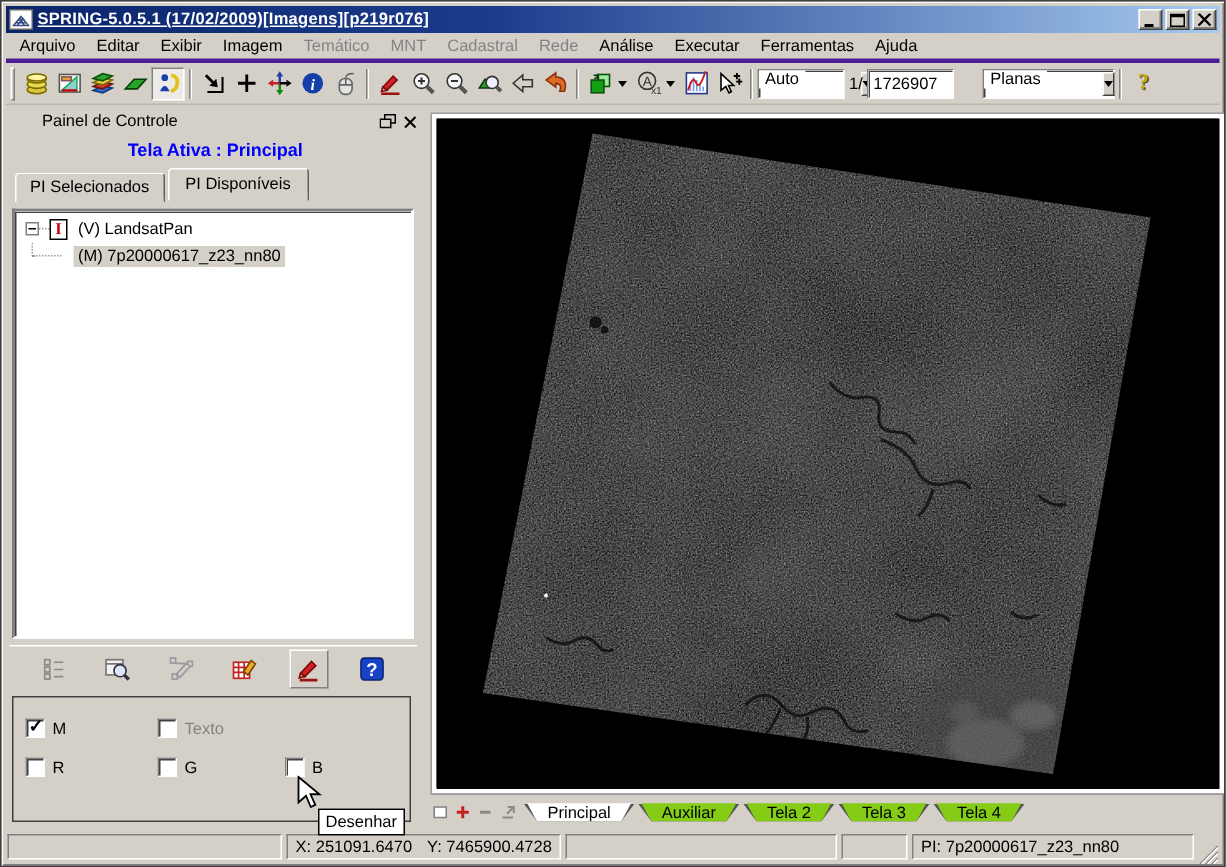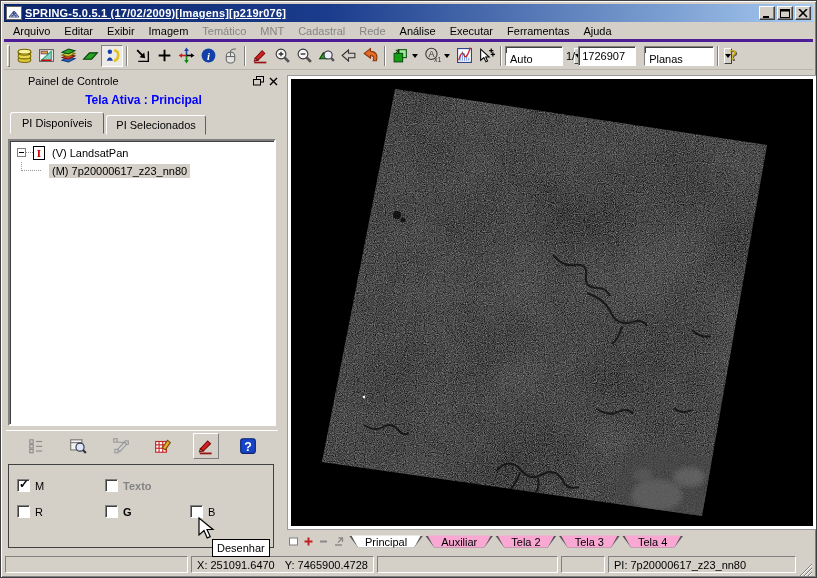--- a/index.html
+++ b/index.html
@@ -31,21 +31,21 @@
   .toolbar { height:28px; display:flex; align-items:center; padding:0 2px;
              border-bottom:1px solid #b8b5ad; }
   .thandle { width:3px; height:22px; border:1px solid; border-color:#fff #808080 #808080 #fff; margin:0 3px 0 1px; }
   .tsep { width:2px; height:20px; border-left:1px solid #808080; border-right:1px solid #fff; margin:0 3px; }
   .tbtn { width:22px; height:22px; display:flex; align-items:center; justify-content:center;
           background:transparent; border:1px solid transparent; }
   .tbtn svg { width:17px; height:17px; }
   .tbtn.pressed { background:#ecebe7; border-color:#808080 #fff #fff #808080; }
   .dropArrow { width:0; height:0; border-left:3.5px solid transparent; border-right:3.5px solid transparent;
                border-top:4px solid #000; margin:0 3px 0 1px; }
-  .combo { display:flex; align-items:flex-end; height:20px; background:#fff;
+  .combo { display:flex; align-items:flex-start; height:20px; background:#fff;
            border:1px solid; border-color:#808080 #fff #fff #808080;
            box-shadow:inset 1px 1px 0 #404040;gap:36px; }
   .combo .val { padding:0 4px; flex:1; background:#fff; }
   .combo .cbtn { width:16px; height:16px; margin:1px; background:#d4d0c8; border:1px solid;
            border-color:#fff #404040 #404040 #fff; display:flex; align-items:center; justify-content:center; }
   .edit { height:20px; width:58px; border:1px solid; border-color:#808080 #fff #fff #808080;
           box-shadow:inset 1px 1px 0 #404040; background:#fff; font:11px "Liberation Sans",sans-serif; padding:0 3px; }
   .lbl11 { font-size:11px; margin:0 3px; }
   .helpbtn { width:22px; height:22px; display:flex; align-items:center; justify-content:center;
              color:#caa802; font-size:15px; font-weight:bold; font-family:"Liberation Serif",serif;
@@ -86,38 +86,38 @@
               border-top:1px solid #fff; display:flex; align-items:center; justify-content:space-evenly; }
   .pbtn { width:26px; height:26px; display:flex; align-items:center; justify-content:center;
           border:1px solid transparent; }
   .pbtn svg { width:18px; height:18px; }
   .pbtn.raised { border-color:#fff #808080 #808080 #fff; }
 
   .groupbox { position:absolute; left:4px; top:392px; width:266px; height:84px; border:1px solid #404040; }
   .cbrow { display:flex; margin:14px 0 0 8px; }
   .cbrow.second { margin-top:13px; }
   .cbitem { display:flex; align-items:center; }
-  .c1 { width:88px; } .c2 { width:85px;font-weight:bold; } .c3 { width:80px; }
+  .c1 { width:88px; } .c2 { width:85px; } .c3 { width:80px; }
   .cbox { width:13px; height:13px; background:#fff; border:1px solid; border-color:#808080 #fff #fff #808080;
           box-shadow:inset 1px 1px 0 #404040; margin-right:5px; position:relative; }
   .cbox.checked::after { content:"✓"; position:absolute; left:1px; top:-3px; font-size:12px; font-weight:bold; color:#000; }
   .cblabel.disabled { color:#848484; }
 
   
   .rightpane { position:absolute; left:281px; top:0; width:533px; height:483px; }
   .canvasframe { position:absolute; left:3px; top:6px; width:528px; height:453px;
                  background:#000; border:3px solid #fff; outline:1px solid #9a9a9a; }
   .canvasframe svg { display:block; }
 
   
   .tabrow { position:absolute; left:2px; top:461px; width:531px; height:21px; display:flex; align-items:center; }
   .minibtn { width:13px; height:13px; display:flex; align-items:center; justify-content:center; margin-right:2px; }
   .strap { clip-path:polygon(0 0,100% 0,calc(100% - 9px) 100%,9px 100%); background:#555; margin-left:2px; }
   .strap-in { clip-path:polygon(1.4px 0,calc(100% - 1.4px) 0,calc(100% - 10px) calc(100% - 1px),10px calc(100% - 1px));
-              background:#f9a8d4; padding:2px 16px 3px; text-align:center; white-space:nowrap; }
+              background:#84cc16; padding:2px 16px 3px; text-align:center; white-space:nowrap; }
   .strap.on .strap-in { background:#fff; }
 
   
   .statusbar { height:23px; display:flex; align-items:center; padding:0 1px; }
   .scell { height:17px; border:1px solid; border-color:#808080 #fff #fff #808080;
            margin-right:3px; padding:1px 5px; display:flex; align-items:center; }
   .grip { margin-left:auto; width:13px; height:13px; align-self:flex-end; }
 
   
   .cursor { position:absolute; left:193px; top:447px; z-index:60; }
@@ -342,21 +342,21 @@
     <span class="tsep"></span>
 
     <span class="combo" style="width:58px">
       <span class="val">Auto</span>
       <span class="cbtn">
           <span class="dropArrow" style="margin:0"></span>
         </span>
     </span>
     <span class="lbl11">1/</span>
     <input class="edit" value="1726907" style="">
-    <span class="combo" style="width:70px; margin-left:8px">
+    <span class="combo" style="width:88px; margin-left:19px">
       <span class="val">Planas</span>
       <span class="cbtn">
           <span class="dropArrow" style="margin:0"></span>
         </span>
     </span>
 
     <span class="tsep"></span>
     <span class="helpbtn">?</span>
   </div>
 
@@ -373,22 +373,22 @@
           </span>
         <span class="dockbtn">
           <svg width="9" height="9" viewBox="0 0 9 9">
               <path d="M1 1 L8 8 M8 1 L1 8" stroke="#000" stroke-width="1.4"></path>
             </svg>
           </span>
       </div>
       <div class="activelbl">Tela Ativa : Principal</div>
 
       <div class="pitabs">
+        <span class="pitab off"><span>PI Selecionados</span></span>
         <span class="pitab on"><span>PI Disponíveis</span></span>
-        <span class="pitab off"><span>PI Selecionados</span></span>
       </div>
 
       <div class="treebox">
         <div class="trow">
           <span class="expbox">
               <span class="minus"></span>
             </span>
           <span class="dotline"></span>
           <span class="catico">I</span>
           <span class="treelbl">(V) LandsatPan</span>

